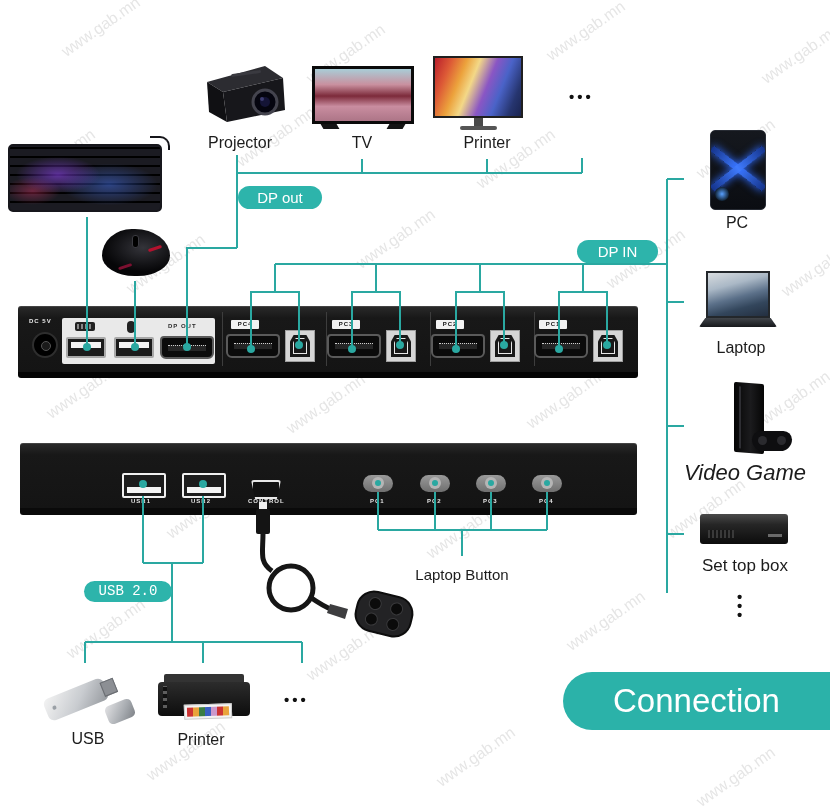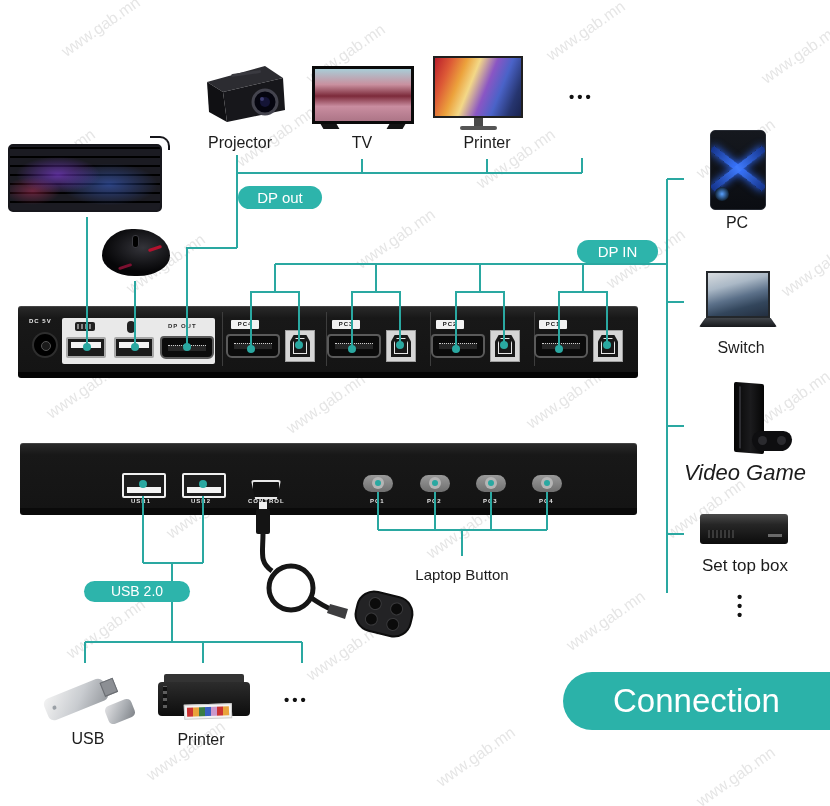--- a/index.html
+++ b/index.html
@@ -347,29 +347,29 @@
   <circle class="dot" cx="143" cy="484" r="4"></circle>
     <circle class="dot" cx="203" cy="484" r="4"></circle>
   <circle class="dot" cx="378" cy="483" r="3"></circle>
     <circle class="dot" cx="435" cy="483" r="3"></circle>
   <circle class="dot" cx="491" cy="483" r="3"></circle>
     <circle class="dot" cx="547" cy="483" r="3"></circle>
 </svg>
 
 <div class="badge" style="left:238px;top:186px;width:84px;height:23px;line-height:23px;">DP out</div>
 <div class="badge" style="left:577px;top:240px;width:81px;height:23px;line-height:23px;">DP IN</div>
-<div class="badge" style="left:84px;top:581px;width:106px;height:21px;line-height:21px;font-size:14px;">USB 2.0</div>
+<div class="badge" style="left:84px;top:581px;width:88px;height:21px;line-height:21px;font-size:14px;font-family:Liberation Mono, monospace;">USB 2.0</div>
 
 <div class="lbl" style="left:240px;top:134px;">Projector</div>
 <div class="lbl" style="left:362px;top:134px;">TV</div>
 <div class="lbl" style="left:487px;top:134px;">Printer</div>
 <div class="dots-h" style="left:569px;top:88px;">•••</div>
 
 <div class="lbl" style="left:737px;top:214px;">PC</div>
-<div class="lbl" style="left:741px;top:339px;">Switch</div>
+<div class="lbl" style="left:741px;top:339px;">Laptop</div>
 <div class="lbl" style="left:745px;top:460px;font-size:22px;font-style:italic;">Video Game</div>
 <div class="lbl" style="left:745px;top:556px;font-size:17px;">Set top box</div>
 <div class="dots-v" style="left:737px;top:592px;">•••</div>
 
 <div class="lbl" style="left:462px;top:566px;font-size:15px;">Laptop Button</div>
 
 <div class="lbl" style="left:88px;top:730px;">USB</div>
 <div class="lbl" style="left:201px;top:731px;">Printer</div>
 <div class="dots-h" style="left:284px;top:691px;">•••</div>
 

